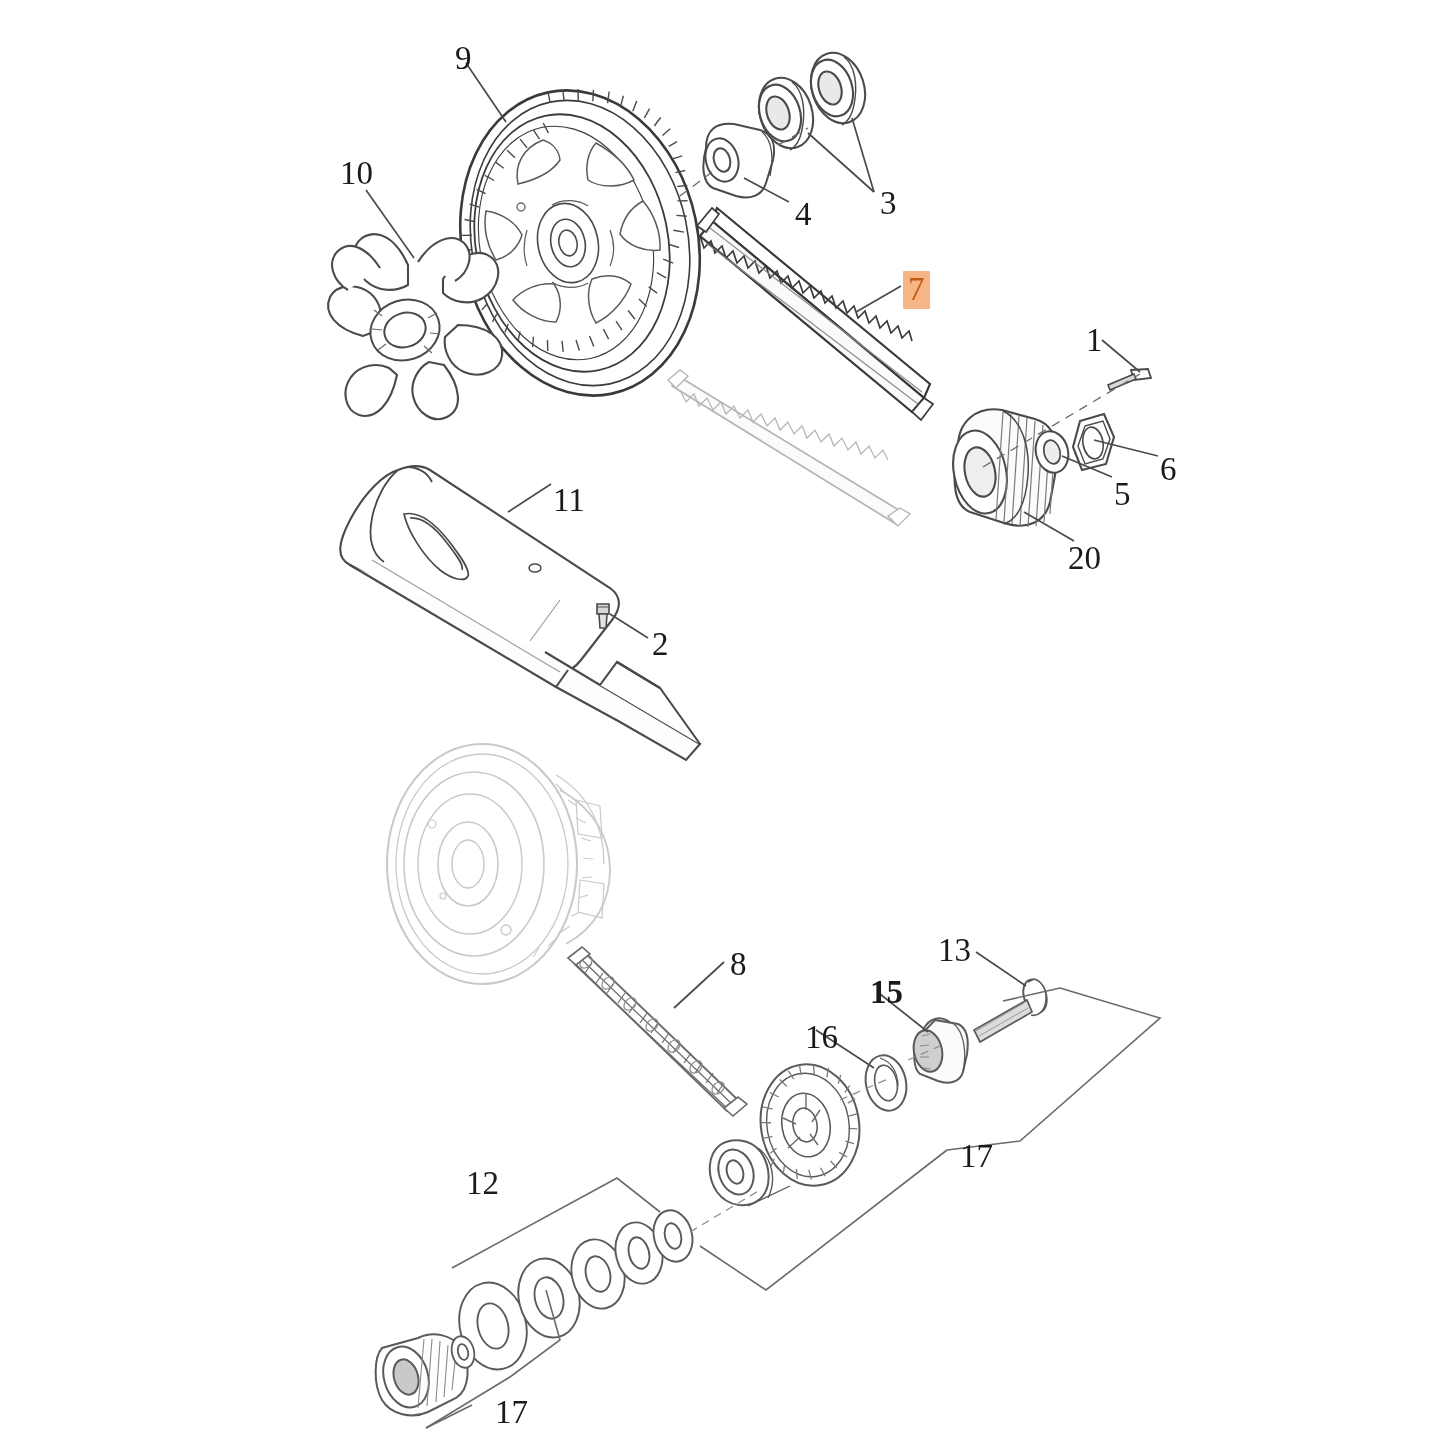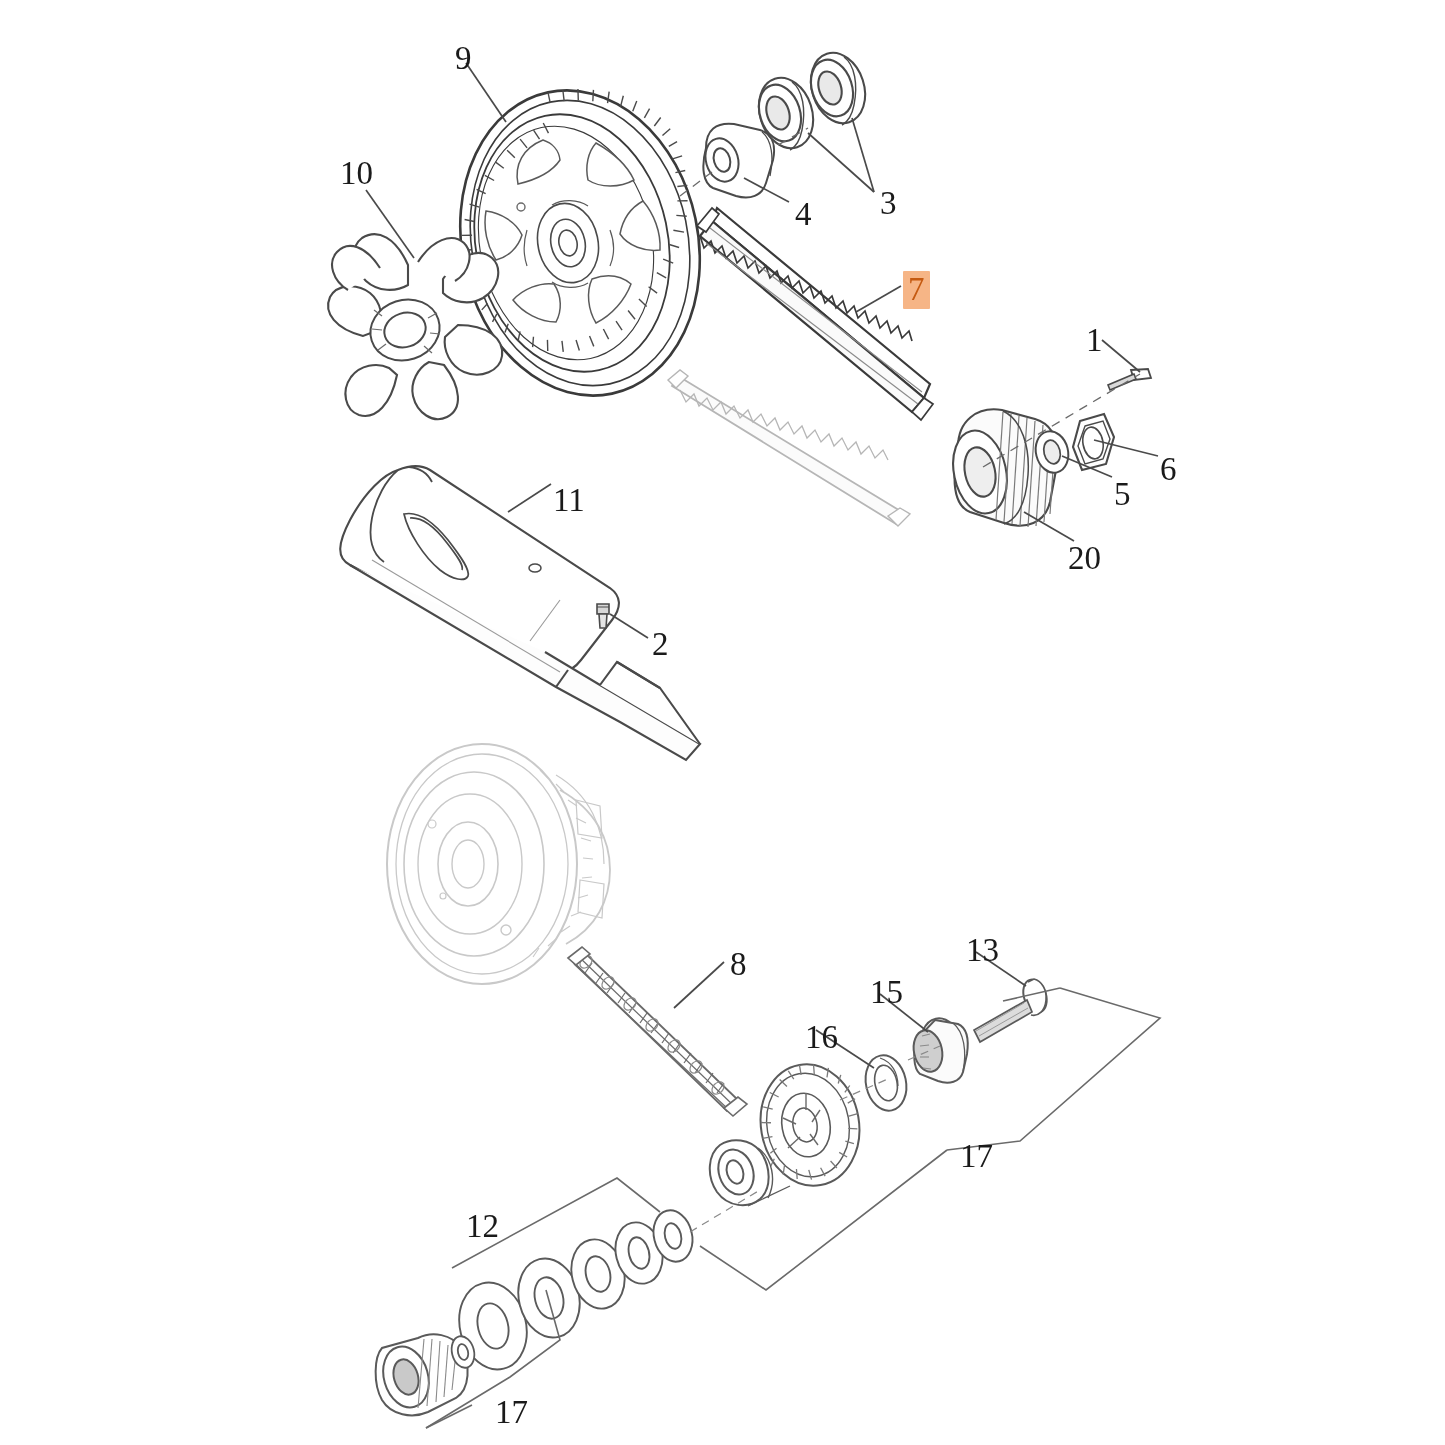--- a/index.html
+++ b/index.html
@@ -548,20 +548,20 @@
   <div class="callout" style="left:795px; top:198px;">4</div>
   <div class="callout" style="left:880px; top:187px;">3</div>
   <div class="callout highlighted" style="left:903px; top:271px;">7</div>
   <div class="callout" style="left:1086px; top:324px;">1</div>
   <div class="callout" style="left:1160px; top:453px;">6</div>
   <div class="callout" style="left:1114px; top:478px;">5</div>
   <div class="callout" style="left:1068px; top:542px;">20</div>
   <div class="callout" style="left:553px; top:484px;">11</div>
   <div class="callout" style="left:652px; top:628px;">2</div>
   <div class="callout" style="left:730px; top:948px;">8</div>
-  <div class="callout" style="left:966px; top:934px;">13</div>
-  <div class="callout" style="left:870px; top:976px;">15</div>
+  <div class="callout" style="left:938px; top:934px;">13</div>
+  <div class="callout" style="left:870px; top:976px;font-weight:bold;">15</div>
   <div class="callout" style="left:805px; top:1012px;margin-top:9px;">16</div>
   <div class="callout" style="left:960px; top:1140px;">17</div>
-  <div class="callout" style="left:466px; top:1210px;text-align:right;">12</div>
+  <div class="callout" style="left:466px; top:1167px;text-align:right;">12</div>
   <div class="callout" style="left:495px; top:1396px;">17</div>
 
 </div>
 
 </body></html>

